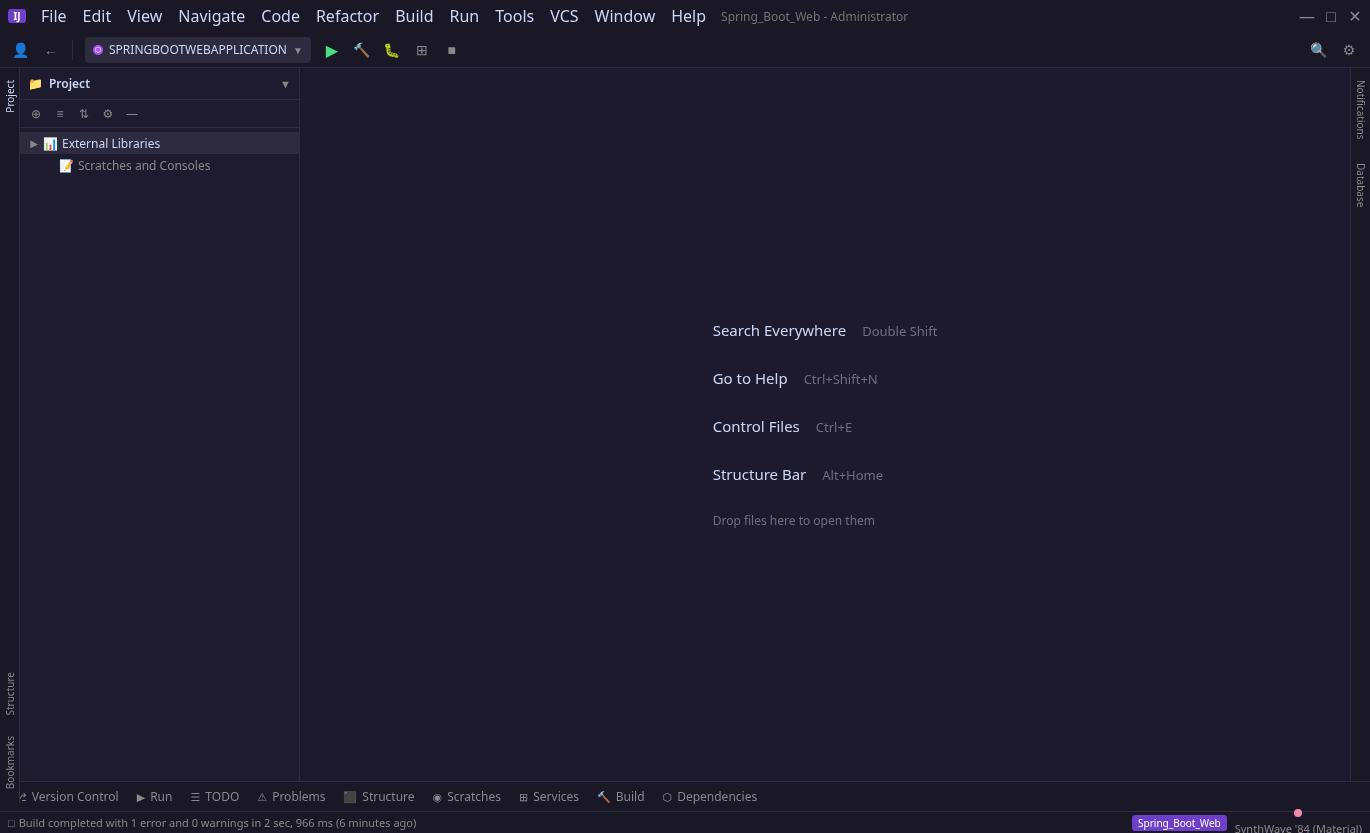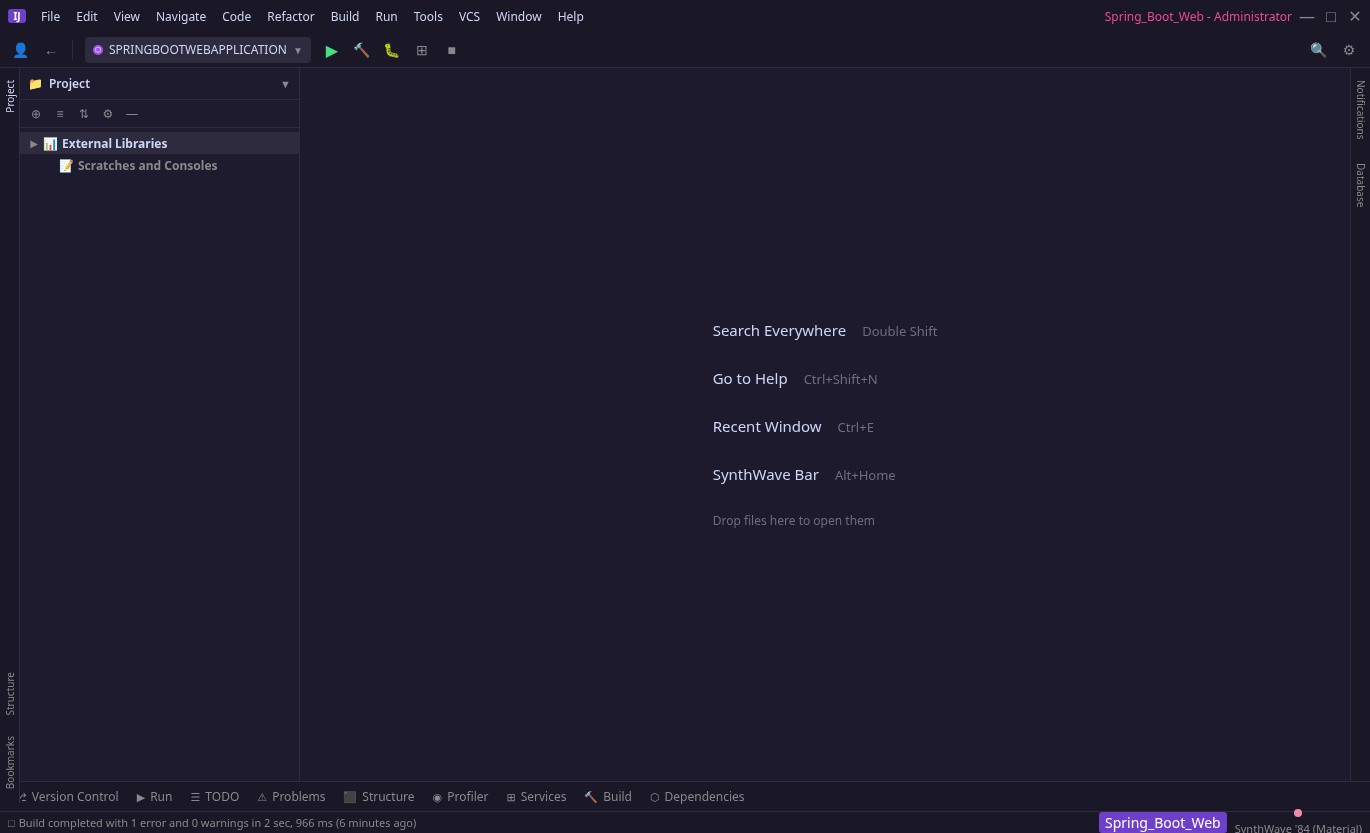--- a/index.html
+++ b/index.html
@@ -40,29 +40,29 @@
     }
     .menu-bar {
       display: flex;
       gap: 2px;
       flex: 1;
     }
     .menu-item {
       padding: 3px 7px;
       border-radius: 3px;
       cursor: pointer;
-      font-size: 12px;
+      font-size: 16px;
       color: #cdd6f4;
       white-space: nowrap;
     }
     .title-center {
       flex: 1;
-      text-align: right;
-      font-size: 12px;
-      color: #ec4899;
+      text-align: left;
+      font-size: 12px;
+      color: #737373;
     }
     .title-controls {
       display: flex;
       gap: 10px;
       align-items: center;
     }
     .win-btn {
       width: 14px;
       height: 14px;
       display: flex;
@@ -241,21 +241,20 @@
       height: 14px;
       display: flex;
       align-items: center;
       justify-content: center;
       font-size: 12px;
       flex-shrink: 0;
     }
     .tree-label {
       font-size: 12px;
       color: #cdd6f4;
-      font-weight: bold;
     }
     .tree-label.muted { color: #89888a; }
 
     
     .editor-area {
       flex: 1;
       background: #1e1a2e;
       display: flex;
       flex-direction: column;
       align-items: center;
@@ -352,21 +351,21 @@
       margin-left: auto;
       display: flex;
       align-items: center;
       gap: 8px;
     }
     .status-badge {
       background: #6e40c9;
       color: white;
       border-radius: 3px;
       padding: 1px 6px;
-      font-size: 14px;
+      font-size: 10px;
     }
     .status-theme {
       display: flex;
       align-items: center;
       gap: 4px;
       font-size: 11px;
       color: #89888a;
       flex-direction: column;
     }
     .theme-dot {
@@ -471,25 +470,25 @@
     <div class="welcome-content">
       <div class="welcome-item">
         <span class="welcome-action">Search Everywhere</span>
         <span class="welcome-shortcut">Double Shift</span>
       </div>
       <div class="welcome-item">
         <span class="welcome-action">Go to Help</span>
         <span class="welcome-shortcut">Ctrl+Shift+N</span>
       </div>
       <div class="welcome-item">
-        <span class="welcome-action">Recent Window</span>
+        <span class="welcome-action">Control Files</span>
         <span class="welcome-shortcut">Ctrl+E</span>
       </div>
       <div class="welcome-item">
-        <span class="welcome-action">SynthWave Bar</span>
+        <span class="welcome-action">Structure Bar</span>
         <span class="welcome-shortcut">Alt+Home</span>
       </div>
       <div class="welcome-item">
         <span class="welcome-drop">Drop files here to open them</span>
       </div>
     </div>
   </div>
 
   <div class="right-strip">
     <span class="right-tab">Notifications</span>
@@ -519,21 +518,21 @@
   <div class="bottom-tab">
     <span class="bottom-tab-icon">⚠</span>
     <span>Problems</span>
   </div>
   <div class="bottom-tab">
     <span class="bottom-tab-icon">⬛</span>
     <span>Structure</span>
   </div>
   <div class="bottom-tab">
     <span class="bottom-tab-icon">◉</span>
-    <span>Profiler</span>
+    <span>Scratches</span>
   </div>
   <div class="bottom-tab">
     <span class="bottom-tab-icon">⊞</span>
     <span>Services</span>
   </div>
   <div class="bottom-tab">
     <span class="bottom-tab-icon">🔨</span>
     <span>Build</span>
   </div>
   <div class="bottom-tab">

